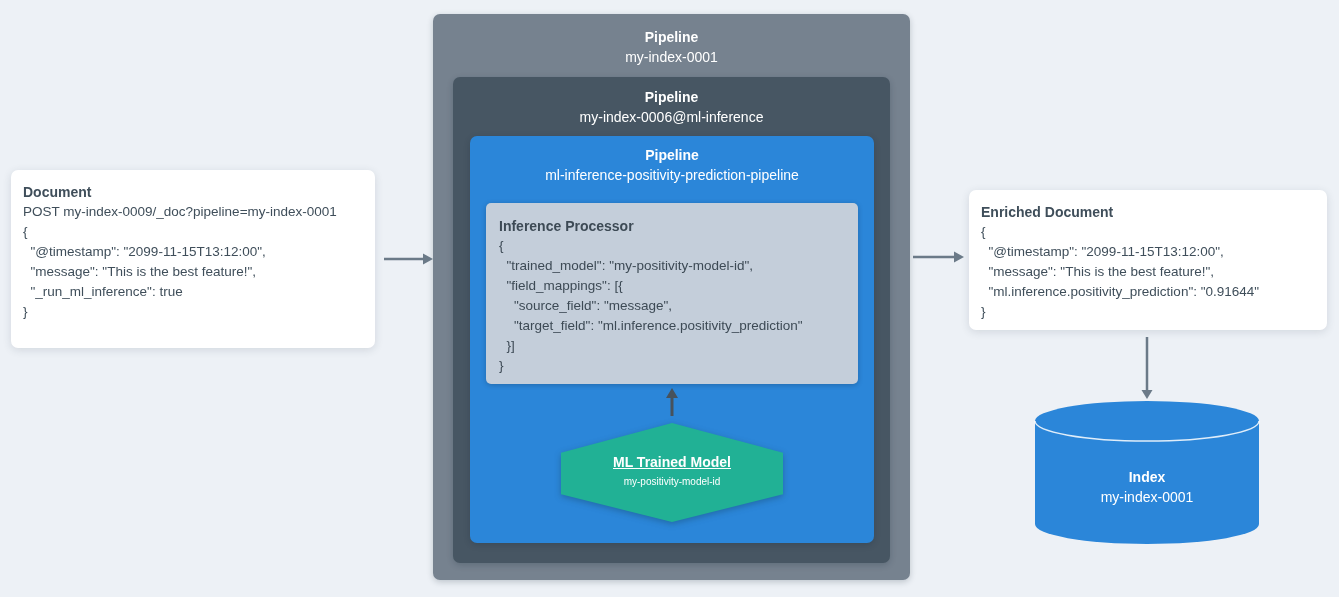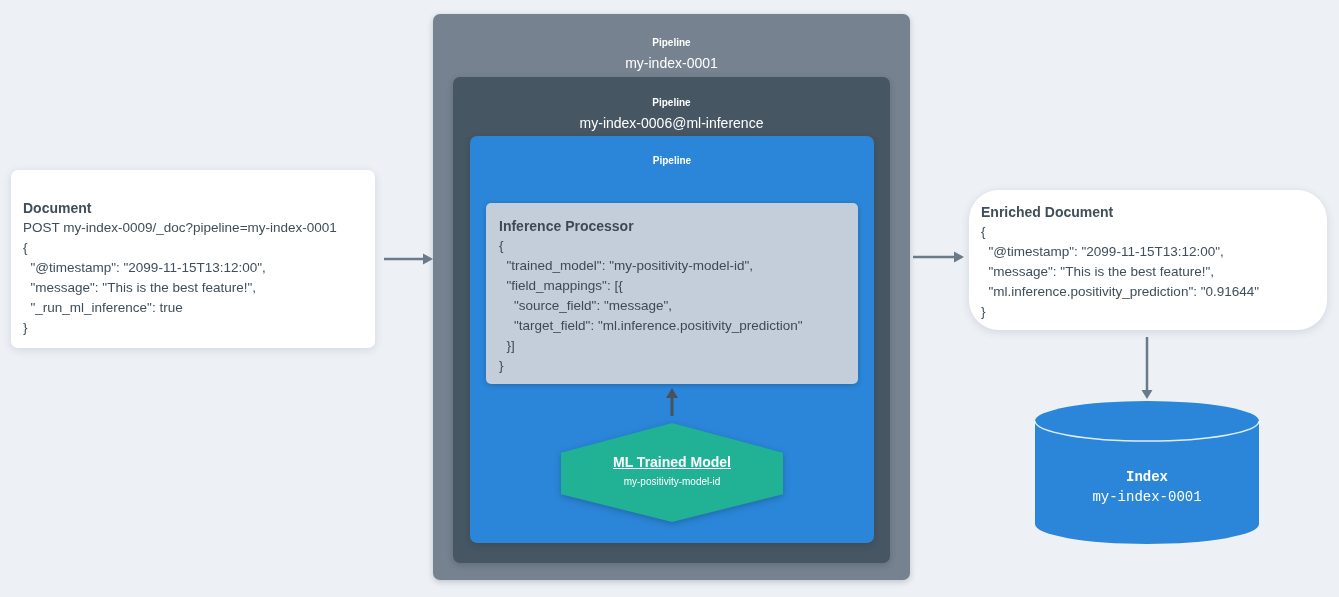--- a/index.html
+++ b/index.html
@@ -7,31 +7,31 @@
   .canvas {
     position:relative; width:1339px; height:597px;
     background:#edf1f6; overflow:hidden;
     font-family:"Liberation Sans", sans-serif;
     color:#3f4e5a;
   }
   
   .card {
     position:absolute; background:#ffffff; border-radius:7px;
     box-shadow:0 2px 8px rgba(40,60,80,.14);
-    padding:28px 12px;
+    padding:12px 12px;
   }
   .card-title { font-size:14px; font-weight:bold; line-height:20px; }
   .code { font-size:13.5px; line-height:20px; white-space:pre; }
   #doc-card { left:11px; top:170px; width:364px; height:178px; }
-  #enriched-card { left:969px; top:190px; width:358px; height:140px; padding:12px;border-radius:30px; }
+  #enriched-card { left:969px; top:190px; width:358px; height:140px; padding:12px; }
 
   
   .pbox { position:absolute; border-radius:7px; box-shadow:0 2px 6px rgba(20,35,50,.22); }
   .box-head { text-align:center; color:#ffffff; }
-  .box-title { font-size:10px; font-weight:bold; line-height:20px;margin-top:6px; }
+  .box-title { font-size:14px; font-weight:bold; line-height:20px; }
   .box-sub { font-size:14px; line-height:20px; }
   #outer-box { left:433px; top:14px; width:477px; height:566px; background:#76828f; }
   #outer-box > .box-head { padding-top:13px; }
   #middle-box { left:20px; top:63px; width:437px; height:486px; background:#475663; }
   #middle-box > .box-head { padding-top:10px; }
   #inner-box { left:17px; top:59px; width:404px; height:407px; background:#2b86d9; }
   #inner-box > .box-head { padding-top:9px; }
 
   
   #proc-box {
@@ -51,21 +51,21 @@
     clip-path:polygon(50% 0%, 100% 30%, 100% 72%, 50% 100%, 0% 72%, 0% 30%);
     color:#ffffff; text-align:center; padding-top:29px;
   }
   .hex-title { font-size:14px; font-weight:bold; line-height:20px;text-decoration:underline; }
   .hex-sub { font-size:10px; line-height:20px; }
 
   
   #cylinder { position:absolute; left:1032px; top:400px; }
   #cyl-label {
     position:absolute; left:1032px; top:467px; width:230px;
-    text-align:center; color:#ffffff;font-family:Liberation Mono, monospace;
+    text-align:center; color:#ffffff;
   }
   .cyl-title { font-size:14px; font-weight:bold; line-height:20px; }
   .cyl-sub { font-size:14px; line-height:20px; }
 
   
   #arrows { position:absolute; left:0; top:0; pointer-events:none; }
 </style>
 </head>
 <body>
 
@@ -84,20 +84,21 @@
 
     <div class="pbox" id="middle-box">
       <div class="box-head">
         <div class="box-title">Pipeline</div>
         <div class="box-sub">my-index-0006@ml-inference</div>
       </div>
 
       <div class="pbox" id="inner-box">
         <div class="box-head">
           <div class="box-title">Pipeline</div>
+          <div class="box-sub">ml-inference-positivity-prediction-pipeline</div>
         </div>
 
         <div id="proc-box">
           <div class="proc-title">Inference Processor</div>
           <div class="code"><div>{</div><div>  "trained_model": "my-positivity-model-id",</div><div>  "field_mappings": [{</div><div>    "source_field": "message",</div><div>    "target_field": "ml.inference.positivity_prediction"</div><div>  }]</div><div>}</div></div>
         </div>
 
         <div id="hex-wrap">
           <div id="hexagon">
             <div class="hex-title">ML Trained Model</div>

